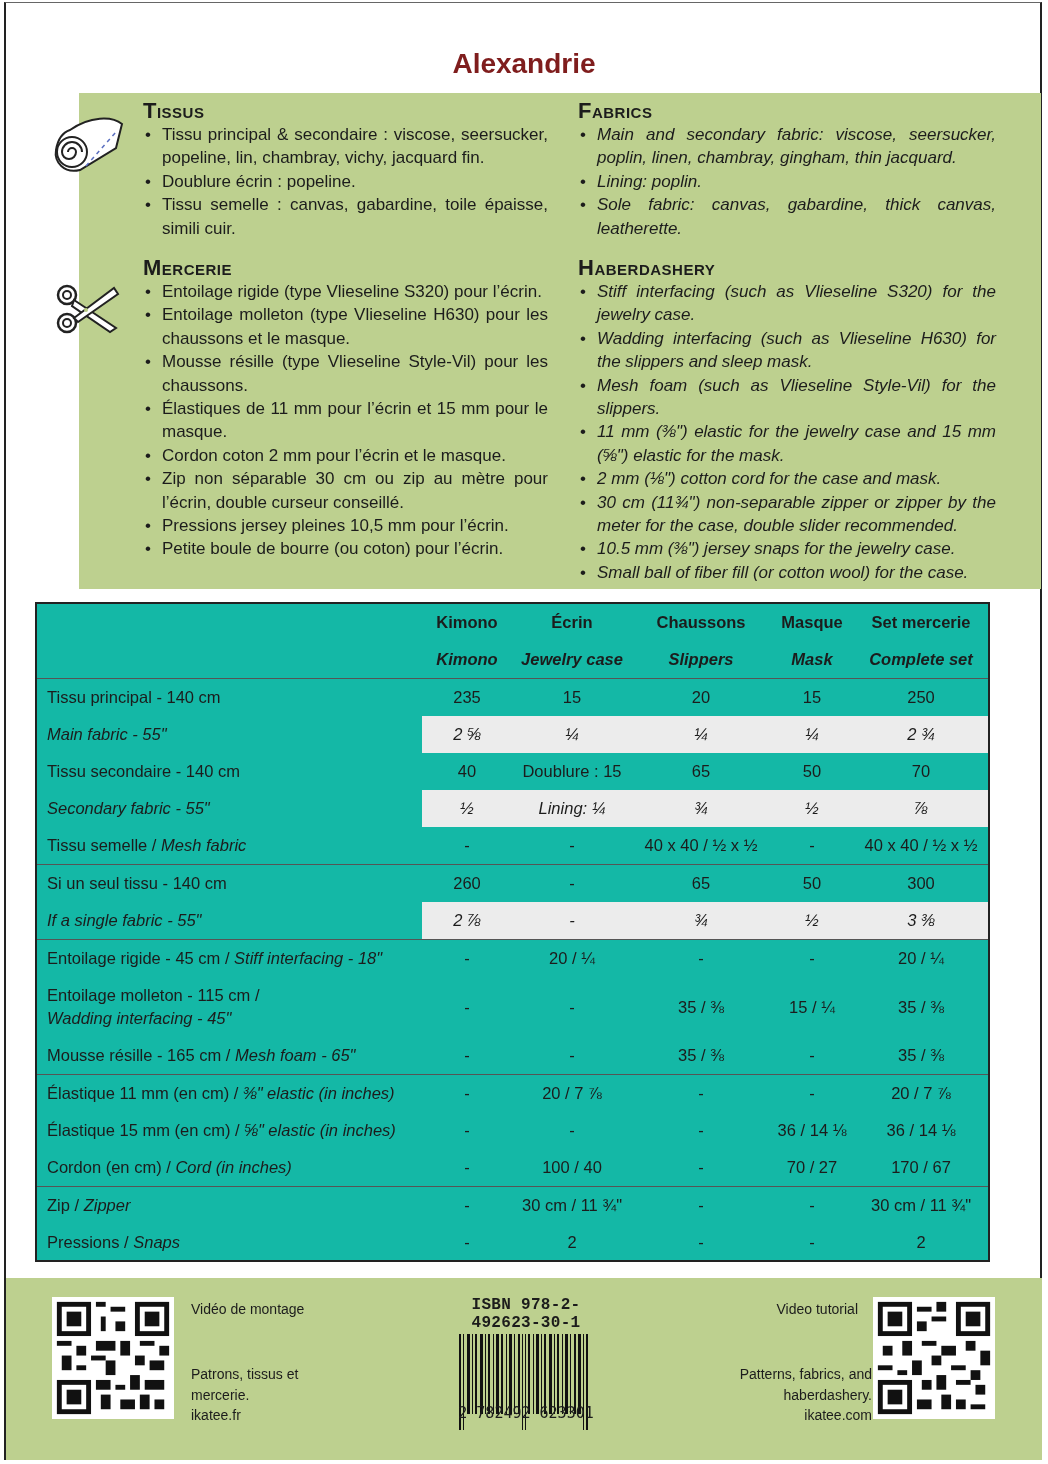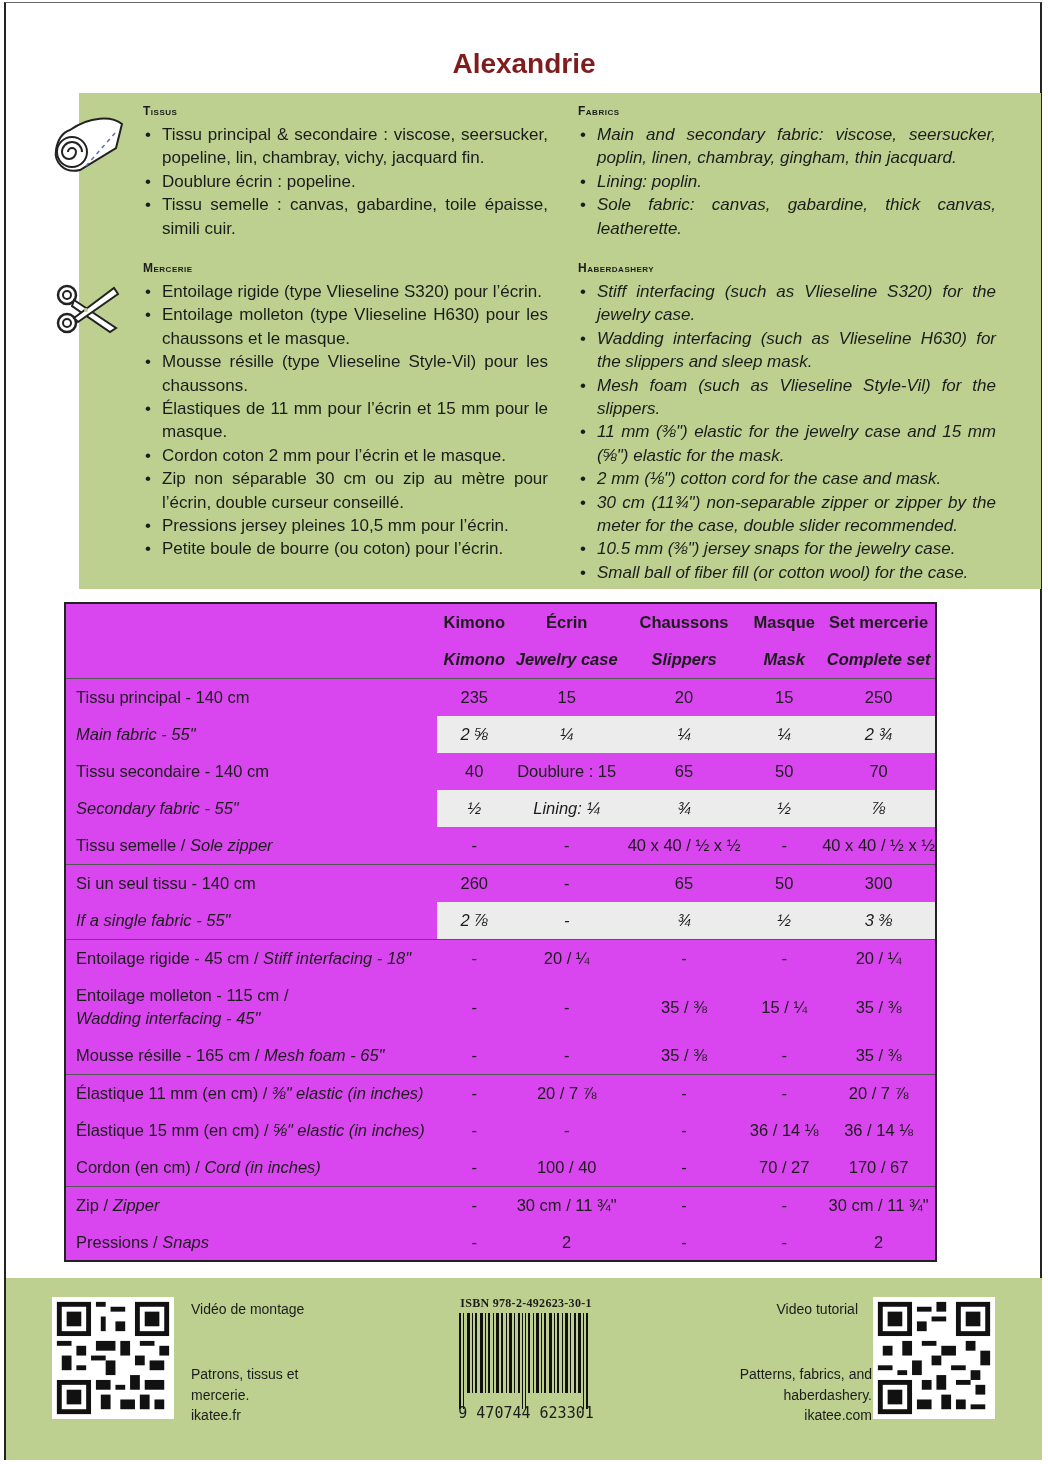--- a/index.html
+++ b/index.html
@@ -3,26 +3,26 @@
 <meta charset="utf-8">
 <style>
   html, body { margin:0; padding:0; }
   body { width:1048px; height:1464px; background:#ffffff; font-family:"Liberation Sans", sans-serif; color:#1c1c1c; position:relative; overflow:hidden; }
   .frame { position:absolute; left:4px; top:2px; width:1038px; height:1458px; border-left:2px solid #222; border-right:2px solid #222; border-top:1px solid #666; box-sizing:border-box; }
   .title { position:absolute; top:48px; left:0; width:1048px; text-align:center; font-size:28px; font-weight:bold; color:#7f1d1d; }
   .green-panel { position:absolute; left:79px; top:93px; width:962px; height:496px; background:#bdd08f; }
   .col { position:absolute; font-size:17px; line-height:23.4px; }
   .col.left { left:143px; width:405px; }
   .col.right { left:578px; width:418px; font-style:italic; }
-  .section-head { font-weight:bold; font-variant:small-caps; letter-spacing:0.5px; font-size:12px; line-height:20px; margin-bottom:2px; font-style:normal; }
+  .section-head { font-weight:bold; font-variant:small-caps; letter-spacing:0.5px; font-size:22px; line-height:20px; margin-bottom:2px; font-style:normal; }
   ul { list-style:none; margin:0; padding:0; }
   li { position:relative; padding-left:19px; text-align:justify; }
   li::before { content:"•"; position:absolute; left:2px; top:0; font-style:normal; }
   .icon { position:absolute; }
-  .table-wrap { position:absolute; left:64px; top:602px; width:873px; height:660px; border:2px solid #222; box-sizing:border-box; background:#d946ef; }
+  .table-wrap { position:absolute; left:35px; top:602px; width:955px; height:660px; border:2px solid #222; box-sizing:border-box; background:#14b8a6; }
   table { border-collapse:collapse; width:100%; font-size:16.5px; }
   td, th { height:37px; padding:0; text-align:center; white-space:nowrap; }
   th { font-weight:bold; font-size:16.5px; }
   th.en { font-style:italic; }
   td.label { text-align:left; padding-left:10px; }
   tr.shade td.v { background:#ececec; }
   tr.sep td, tr.sep th { border-top:1.5px solid #555; }
   .it { font-style:italic; }
   .footer { position:absolute; left:6px; top:1278px; width:1036px; height:182px; background:#bdd08f; }
   .qr { position:absolute; width:122px; height:122px; background:#fff; }
@@ -156,21 +156,21 @@
       </tr>
       <tr class="shade it">
         <td class="label"><span></span><span class="it">Secondary fabric - 55"</span></td>
         <td class="v">½</td>
         <td class="v">Lining: ¼</td>
         <td class="v">¾</td>
         <td class="v">½</td>
         <td class="v">⅞</td>
       </tr>
       <tr>
-        <td class="label"><span>Tissu semelle / </span><span class="it">Sole zipper</span></td>
+        <td class="label"><span>Tissu semelle / </span><span class="it">Mesh fabric</span></td>
         <td class="v">-</td>
         <td class="v">-</td>
         <td class="v">40 x 40 / ½ x ½</td>
         <td class="v">-</td>
         <td class="v">40 x 40 / ½ x ½</td>
       </tr>
       <tr class="sep">
         <td class="label"><span>Si un seul tissu - 140 cm</span><span class="it"></span></td>
         <td class="v">260</td>
         <td class="v">-</td>
@@ -296,21 +296,21 @@
 </svg>
 
 <div class="ftext" style="left:191px;top:1299px">Vidéo de montage</div>
 <div class="ftext" style="left:191px;top:1364px">
   <div>Patrons, tissus et</div>
   <div>mercerie.</div>
   <div>ikatee.fr</div>
 </div>
 
 <div class="barcode">
-  <div style="font-family:Liberation Serif, serif;font-size:12px;font-weight:bold;text-align:center;letter-spacing:0.3px">ISBN 978-2-492623-30-1</div>
+  <div style="font-family:Liberation Mono, monospace;font-size:16px;font-weight:bold;text-align:center;letter-spacing:0.3px">ISBN 978-2-492623-30-1</div>
   <svg width="158" height="96" viewBox="0 0 158 96" style="display:block;margin-top:2px">
     <g fill="#111">
       <rect x="12" y="0" width="2" height="96"></rect>
         <rect x="16" y="0" width="1" height="96"></rect>
       <rect x="20" y="0" width="3" height="80"></rect>
         <rect x="25" y="0" width="1" height="80"></rect>
         <rect x="28" y="0" width="2" height="80"></rect>
       <rect x="33" y="0" width="3" height="80"></rect>
         <rect x="38" y="0" width="1" height="80"></rect>
         <rect x="41" y="0" width="2" height="80"></rect>
@@ -333,21 +333,21 @@
         <rect x="110" y="0" width="2" height="80"></rect>
         <rect x="115" y="0" width="1" height="80"></rect>
       <rect x="118" y="0" width="3" height="80"></rect>
         <rect x="123" y="0" width="1" height="80"></rect>
         <rect x="127" y="0" width="2" height="80"></rect>
       <rect x="131" y="0" width="3" height="80"></rect>
         <rect x="136" y="0" width="1" height="96"></rect>
         <rect x="139" y="0" width="2" height="96"></rect>
     </g>
   </svg>
-  <div style="position:absolute;left:0;top:108px;width:158px;font-family:'DejaVu Sans Mono', monospace;font-size:15px;text-align:center;line-height:18px">9 470744 623301</div>
+  <div style="position:absolute;left:0;top:108px;width:158px;font-family:'DejaVu Sans Mono', monospace;font-size:15px;text-align:center;line-height:18px">2 782492 623301</div>
 </div>
 
 <div class="ftext" style="right:190px;top:1299px;text-align:center">Video tutorial</div>
 <div class="ftext" style="right:176px;top:1364px;text-align:right">
   <div>Patterns, fabrics, and</div>
   <div>haberdashery.</div>
   <div>ikatee.com</div>
 </div>
 
 <svg class="qr" style="left:873px;top:1297px" viewBox="0 0 25 25">

